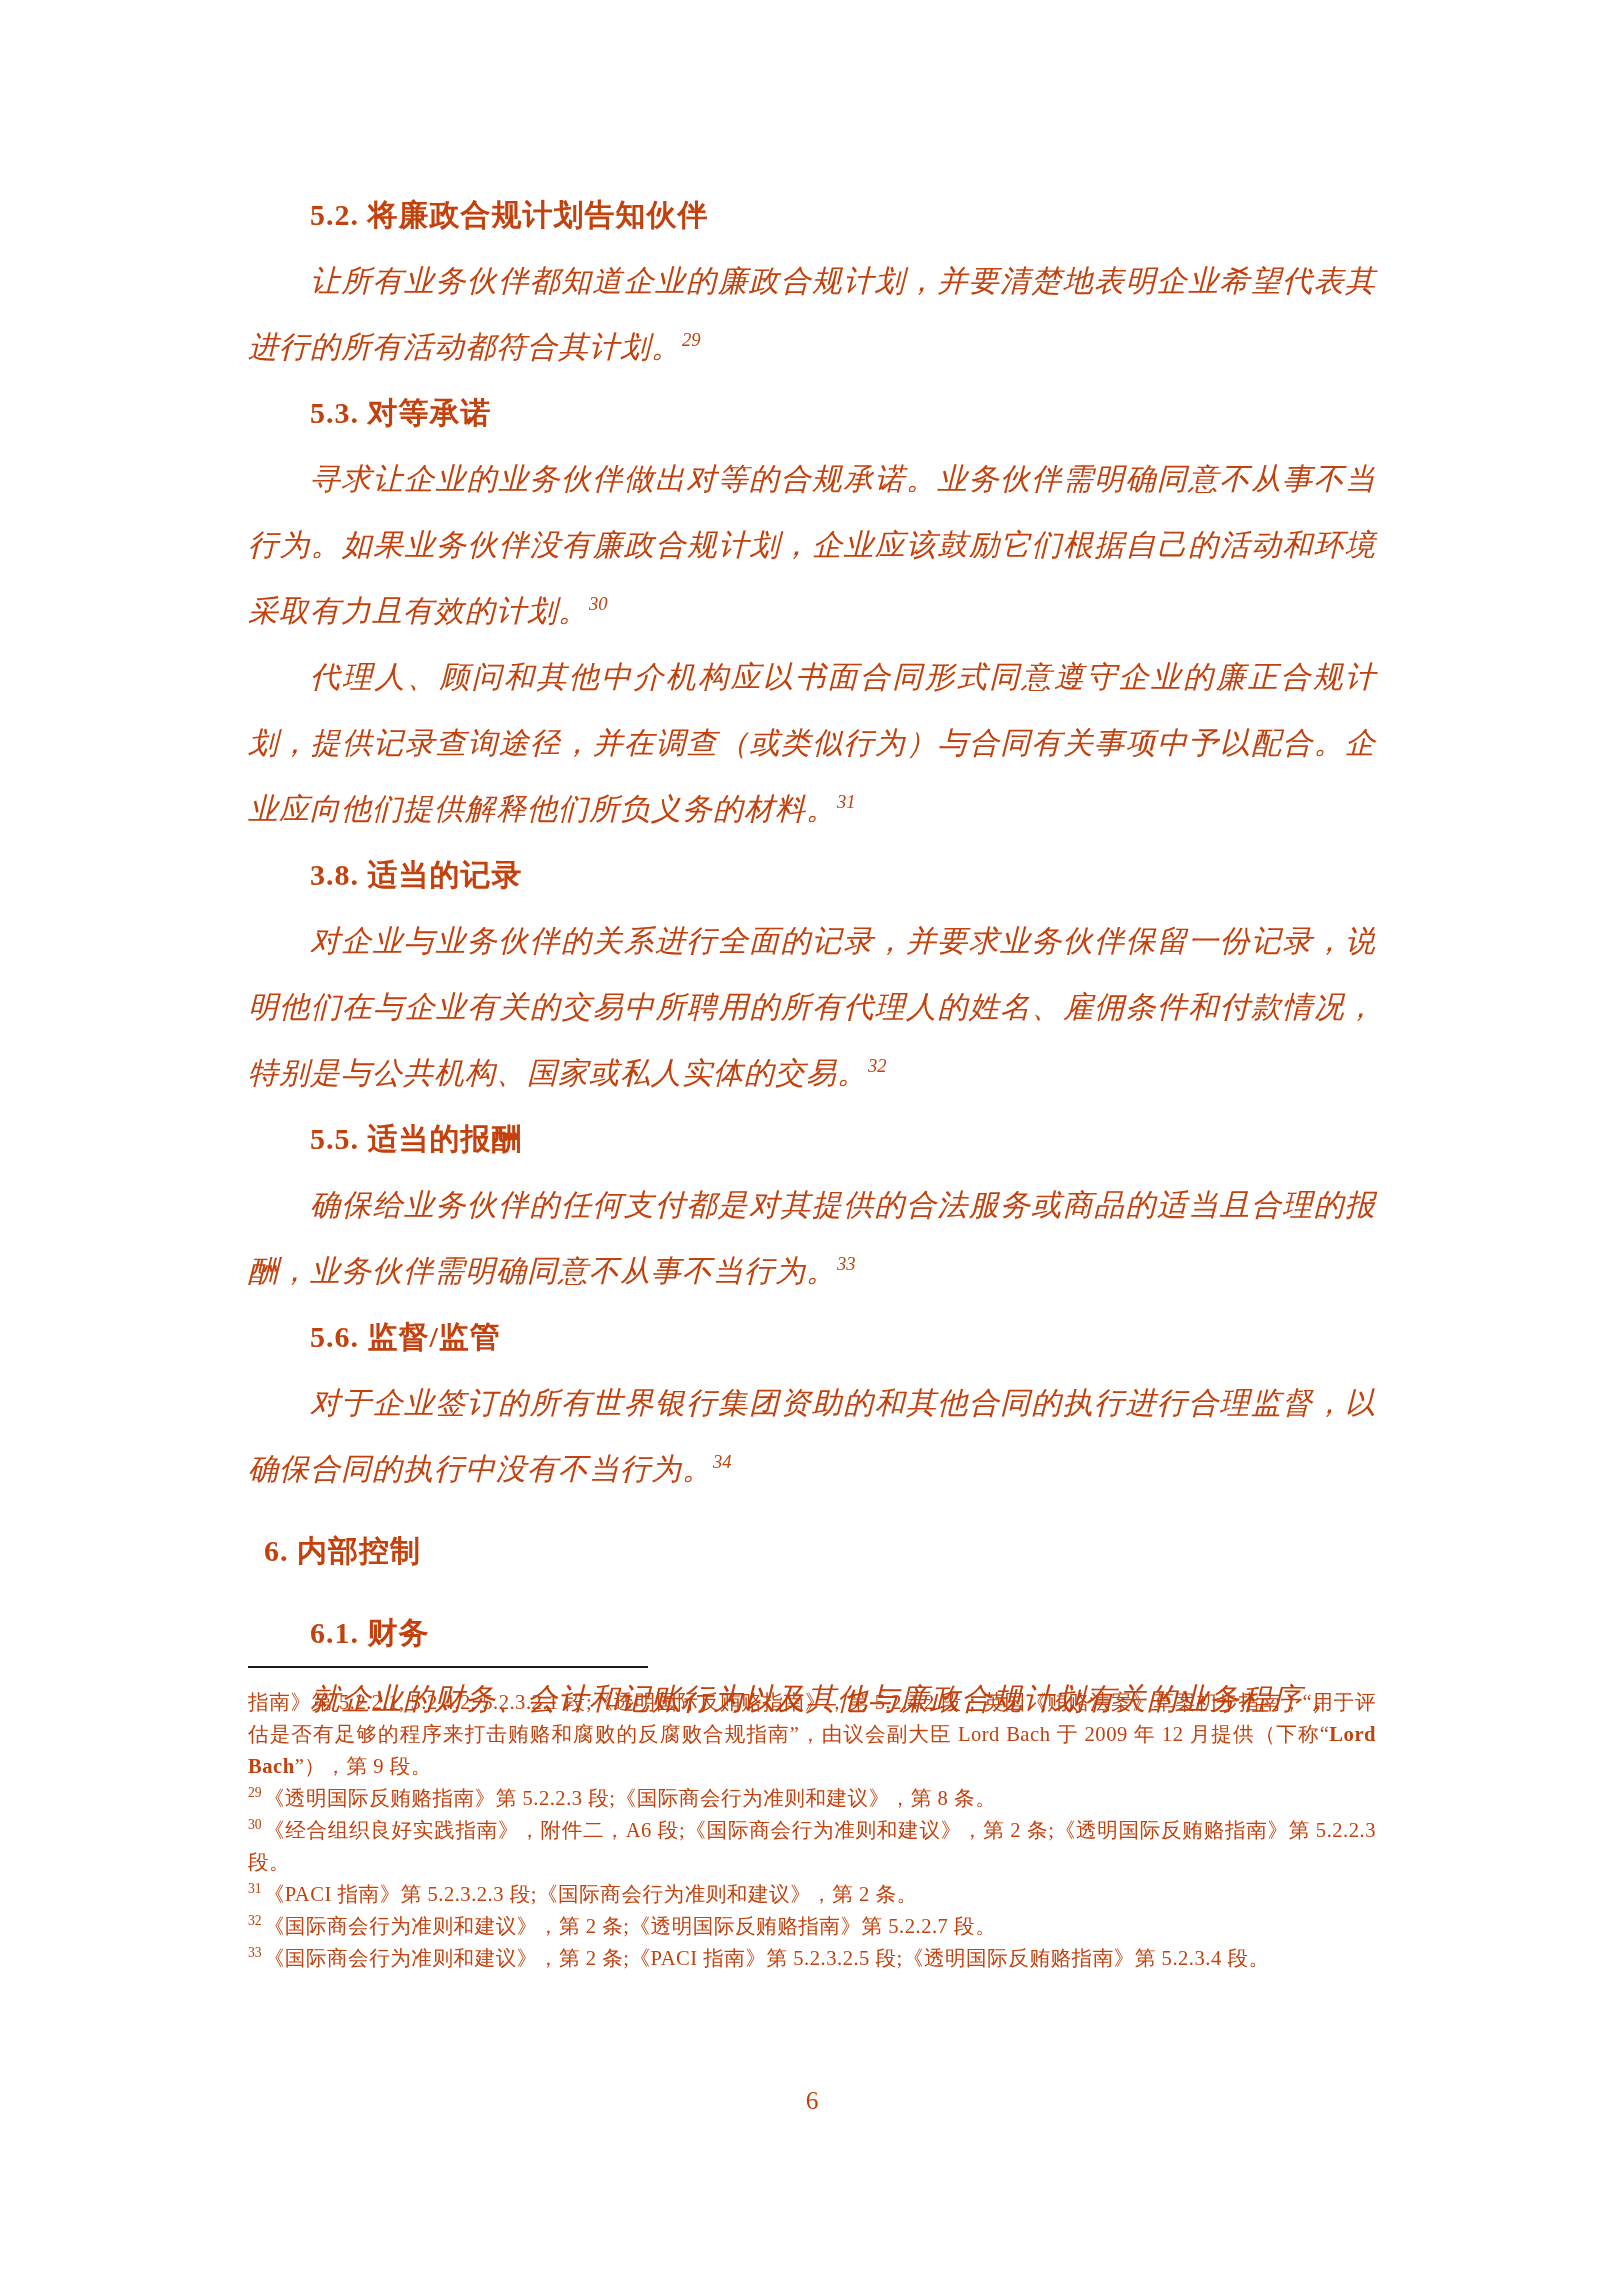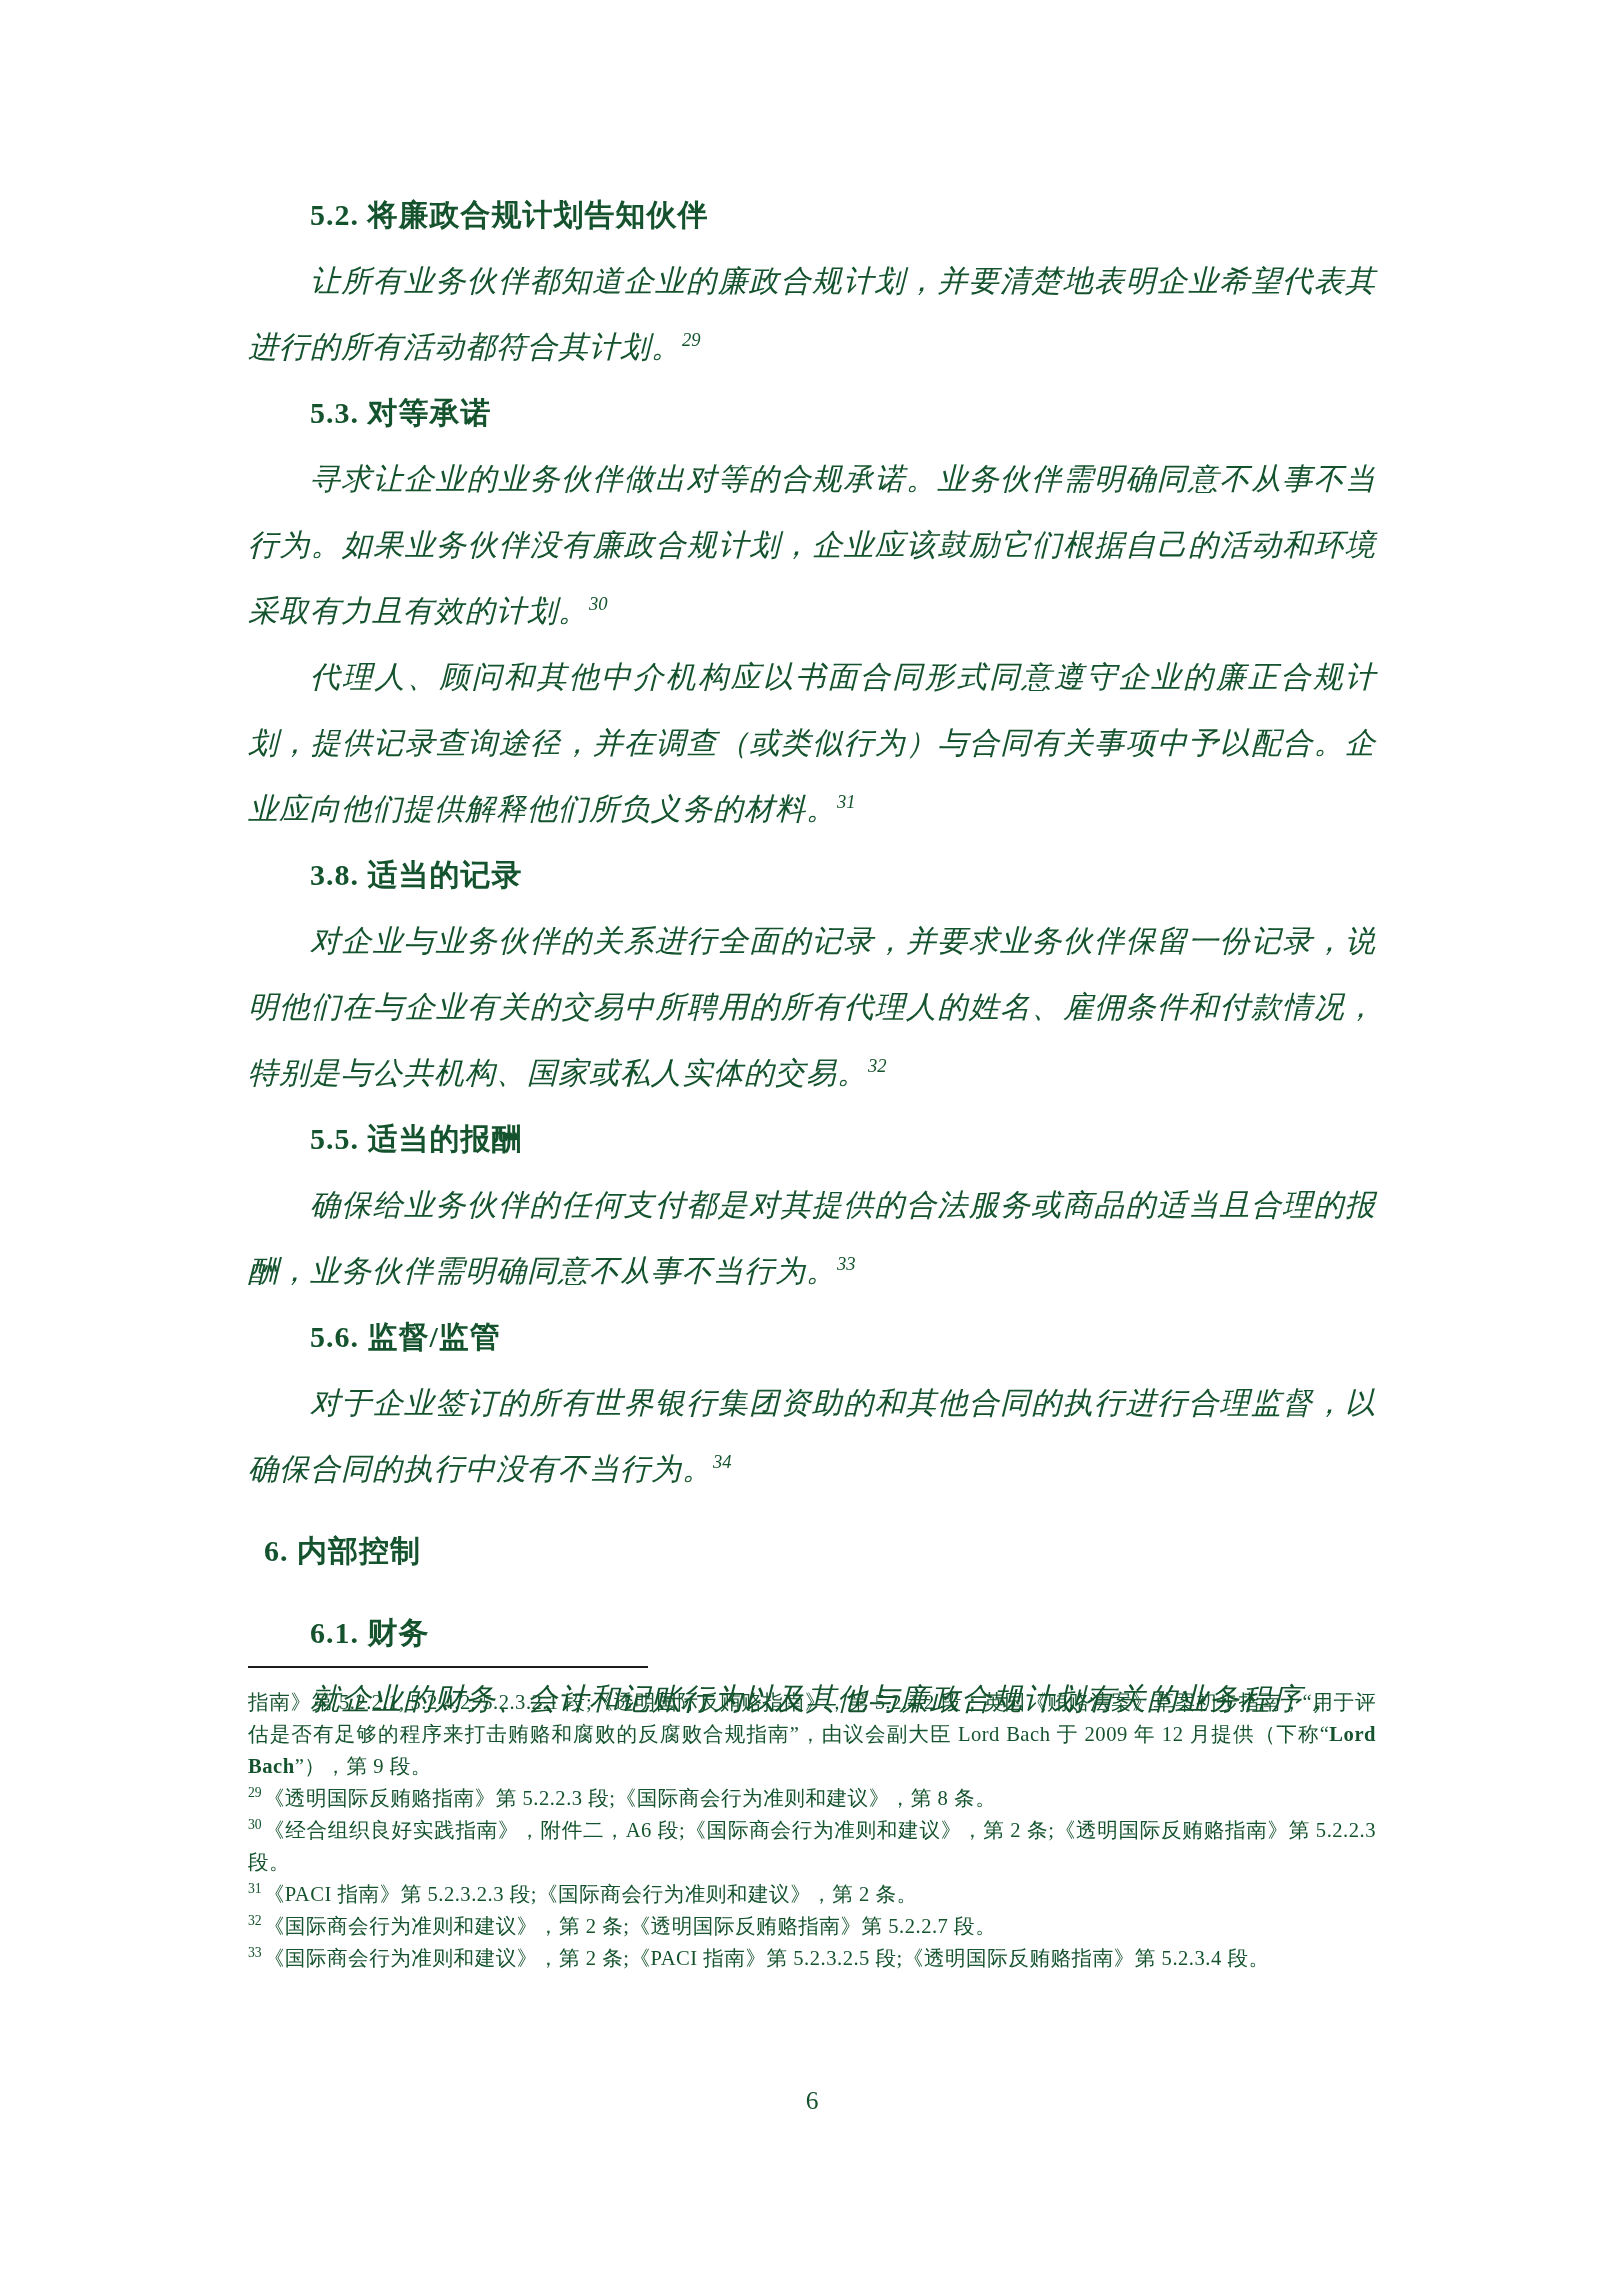--- a/index.html
+++ b/index.html
@@ -2,21 +2,21 @@
 <html><head>
 <meta charset="utf-8">
 <style>
   html,body { margin:0; padding:0; background:#9a9a9a; }
   .page {
     width:1621px; height:2293px;
     background:#ffffff;
     position:relative;
     margin:0 auto;
     font-family:"Liberation Serif","DejaVu Serif",serif;
-    color:#14532d;
+    color:#c2410c;
     overflow:hidden;
   }
   .content {
     position:absolute;
     top:182px; left:248px; width:1128px;
     font-size:30px;
     line-height:66px;
     letter-spacing:1px;
     text-align:justify;
   }

